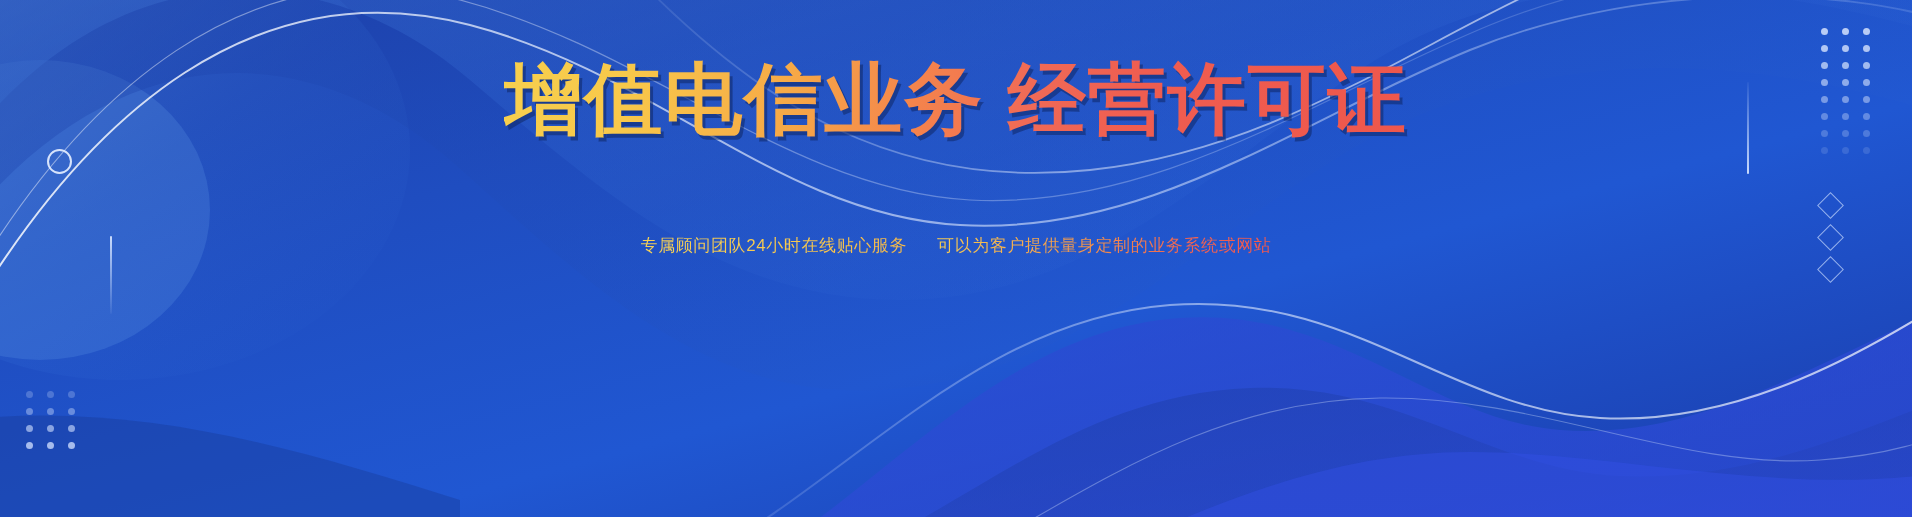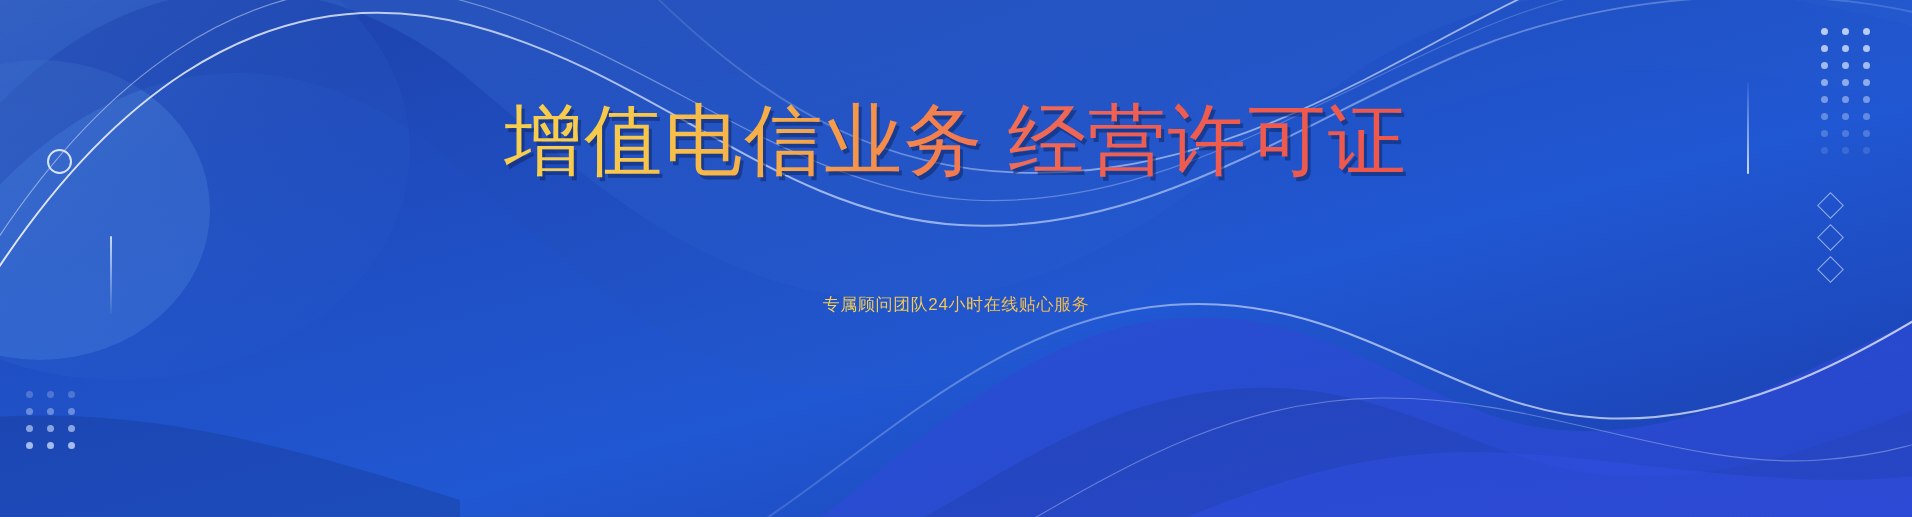--- a/index.html
+++ b/index.html
@@ -100,43 +100,43 @@
   #content {
     position: absolute;
     inset: 0;
     display: flex;
     flex-direction: column;
     align-items: center;
     justify-content: flex-start;
   }
 
   #headline {
-    margin-top: 101px;
+    margin-top: 60px;
     font-size: 78px;
     line-height: 1;
-    font-weight: 400;
+    font-weight: 700;
     letter-spacing: 2px;
     white-space: nowrap;
     background-image: linear-gradient(100deg,
         #f7cf4e 0%,
         #f8c84a 14%,
         #f6a847 32%,
         #f4834c 46%,
         #f06a56 58%,
         #ef5d50 70%,
         #ee574c 100%);
     -webkit-background-clip: text;
     background-clip: text;
     color: transparent;
     -webkit-text-fill-color: transparent;
     filter: drop-shadow(3px 4px 0 rgba(14, 38, 102, 0.55));
   }
 
   #subtitle-row {
-    margin-top: 65px;
+    margin-top: 47px;
     display: flex;
     align-items: flex-start;
     gap: 30px;
     white-space: nowrap;
   }
   .subtitle-seg {
     font-size: 17px;
     letter-spacing: 0.6px;
     line-height: 1;
   }
@@ -281,16 +281,17 @@
   <div id="circle-accent"></div>
 
   <div id="v-line-left" class="v-line"></div>
   <div id="v-line-right" class="v-line"></div>
 
   <div id="content">
     <h1 id="headline">增值电信业务 经营许可证</h1>
 
     <div id="subtitle-row">
       <span class="subtitle-seg seg-a">专属顾问团队24小时在线贴心服务</span>
+      <span class="subtitle-seg seg-b">可以为客户提供量身定制的业务系统或网站</span>
     </div>
   </div>
 
 </div>
 
 </body></html>

